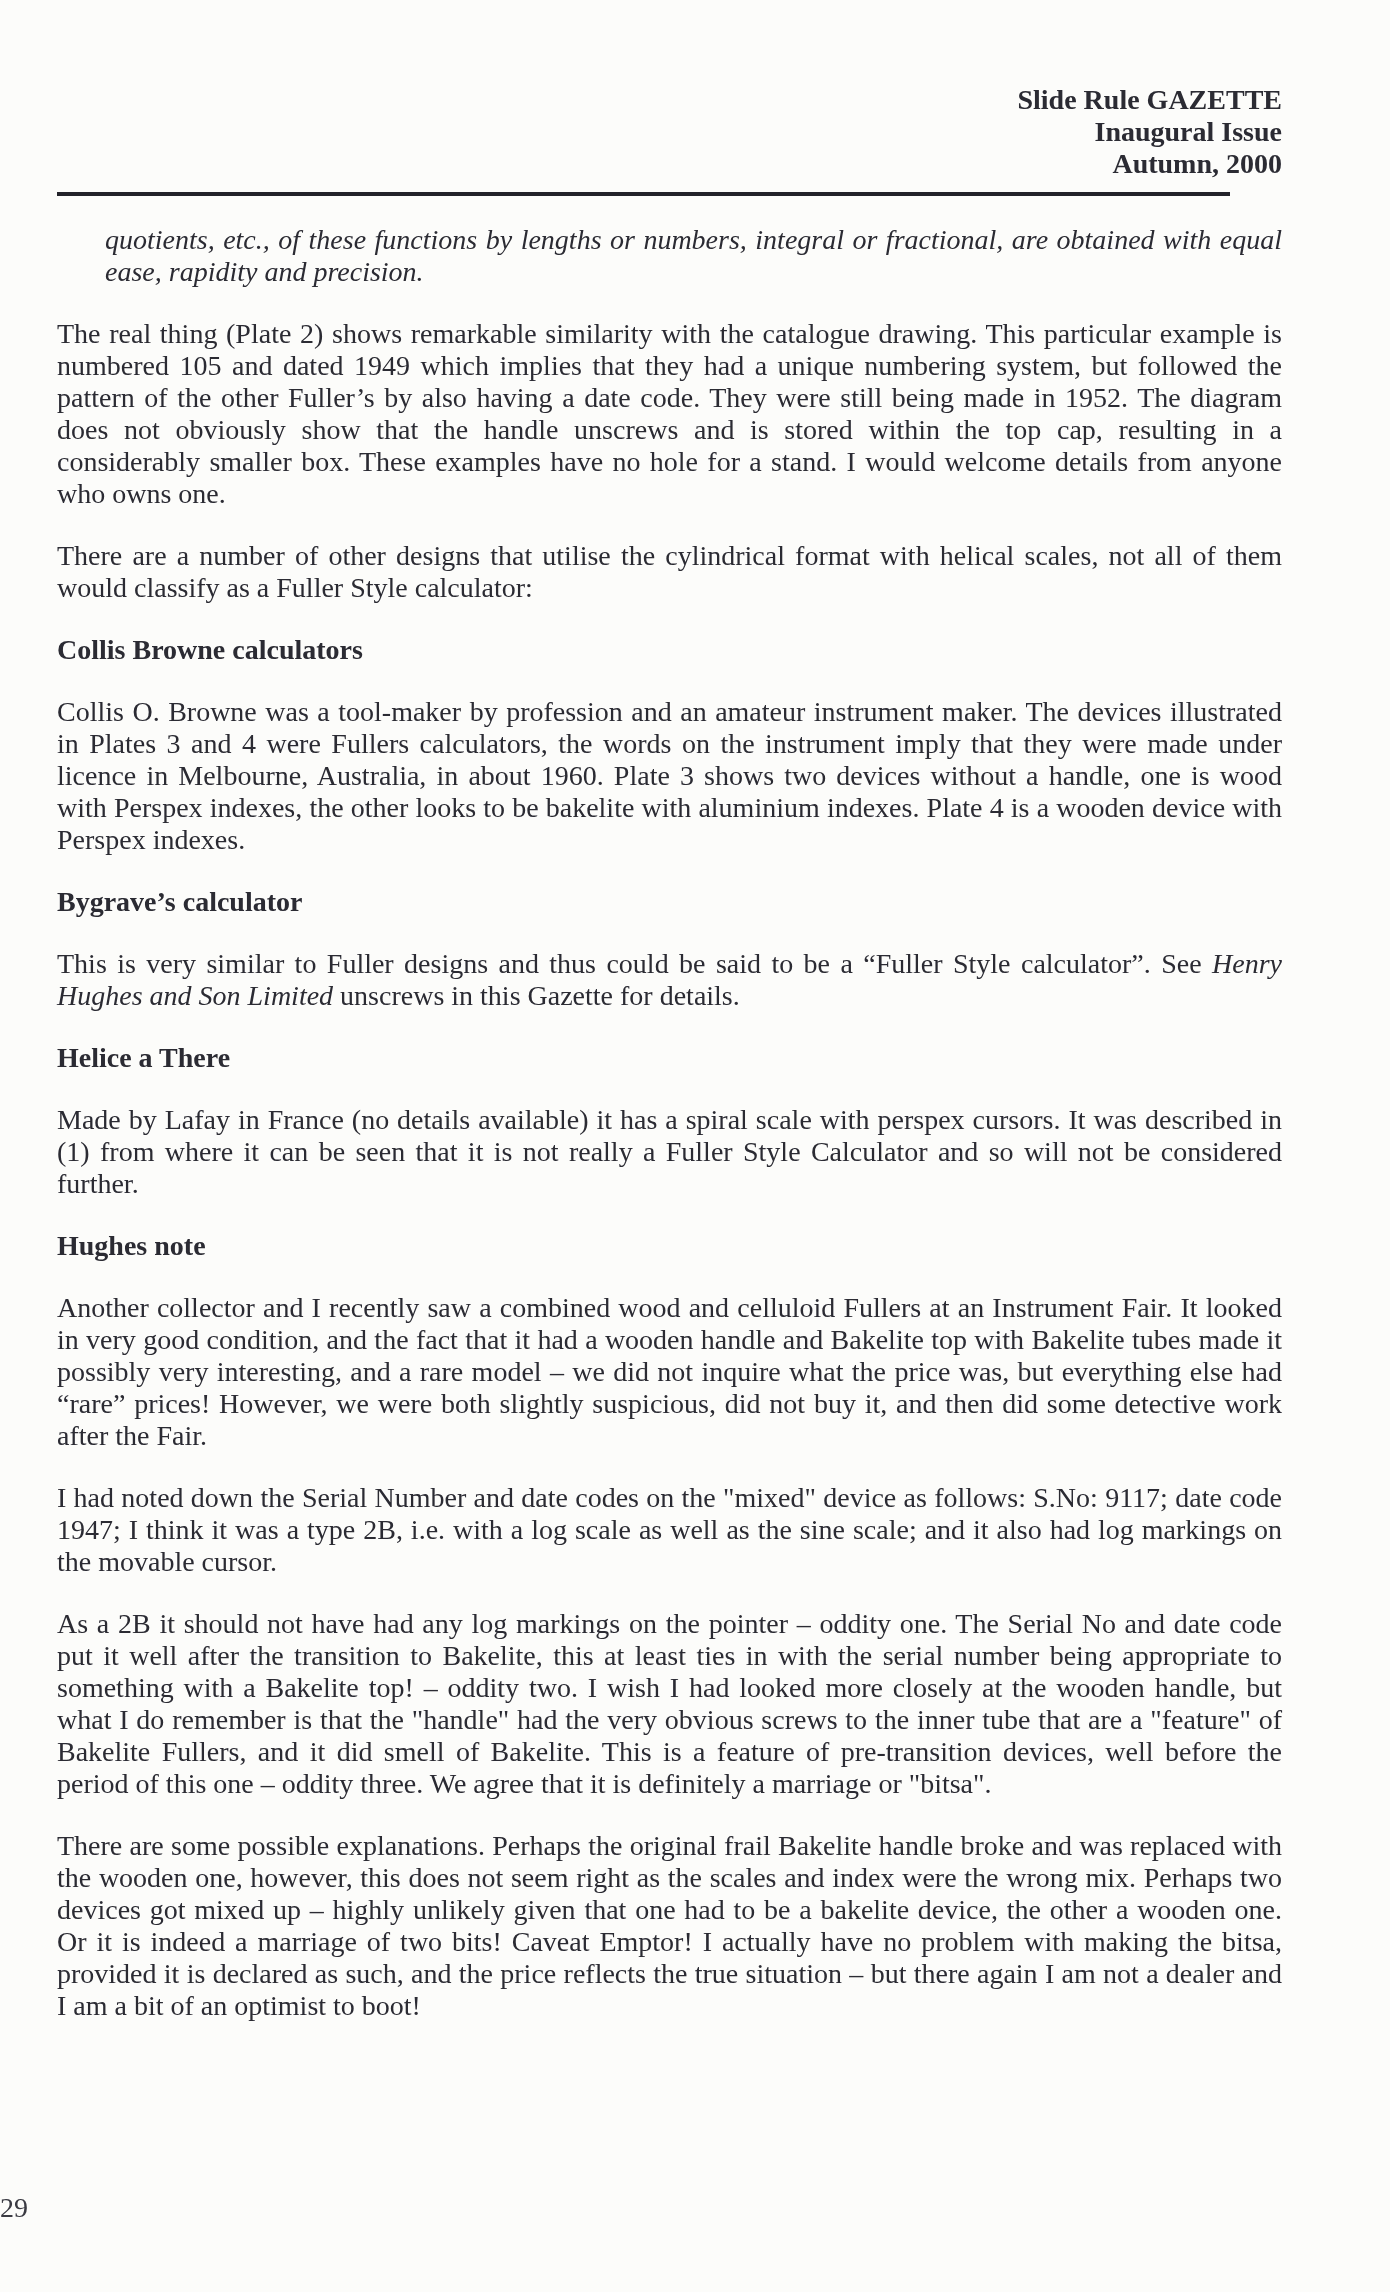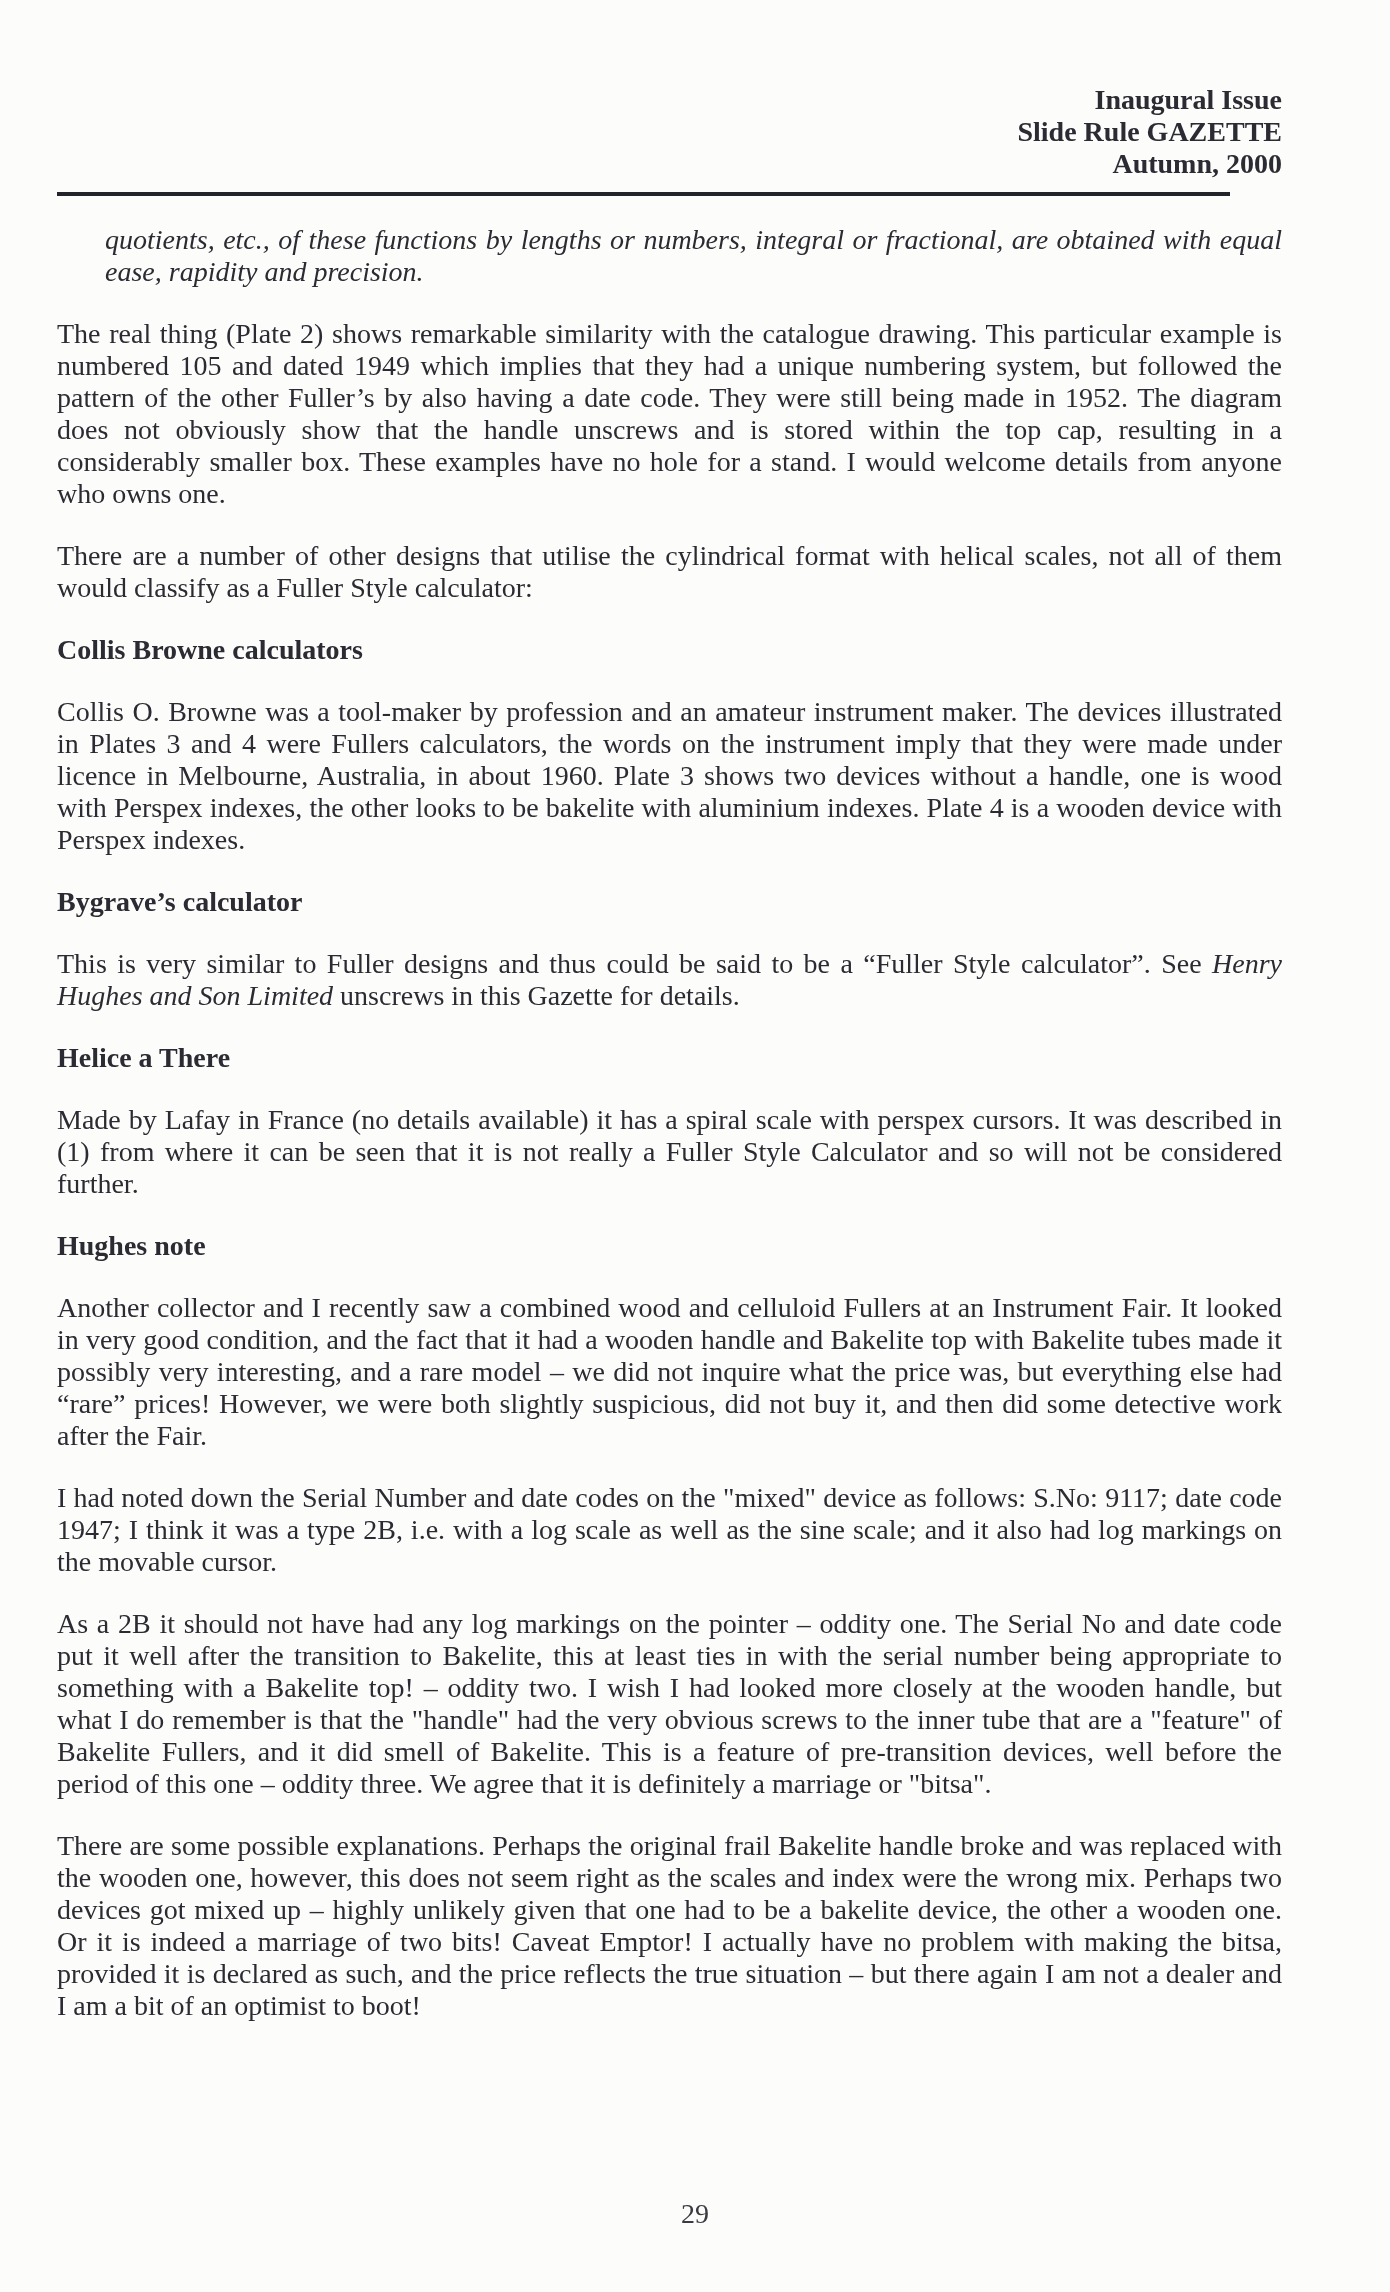--- a/index.html
+++ b/index.html
@@ -32,38 +32,38 @@
     margin: 0 0 30px 0;
     font-size: 28px;
     line-height: 32px;
   }
   p { text-align: justify; }
   .heading { font-weight: bold; text-align: left; }
   .intro { font-style: italic; margin-left: 48px; }
   em.inline-italic { font-style: italic; }
   .page-number {
     position: absolute;
-    bottom: 62px;
+    bottom: 68px;
     left: 0;
     width: 100%;
-    text-align: center;
+    text-align: left;
     font-size: 28px;
     color: #3a3a42;
     margin-top: 44px;
   }
 </style>
 </head>
 <body>
 
 <div class="page">
 
   <header>
     <div class="header-text">
+      <div>Slide Rule GAZETTE</div>
       <div>Inaugural Issue</div>
-      <div>Slide Rule GAZETTE</div>
       <div>Autumn, 2000</div>
     </div>
     <hr class="rule">
   </header>
 
   <main>
 
     <p class="intro">quotients, etc., of these functions by lengths or numbers, integral or fractional, are obtained with equal ease, rapidity and precision.</p>
 
     <p>The real thing (Plate 2) shows remarkable similarity with the catalogue drawing. This particular example is numbered 105 and dated 1949 which implies that they had a unique numbering system, but followed the pattern of the other Fuller’s by also having a date code. They were still being made in 1952. The diagram does not obviously show that the handle unscrews and is stored within the top cap, resulting in a considerably smaller box. These examples have no hole for a stand. I would welcome details from anyone who owns one.</p>

